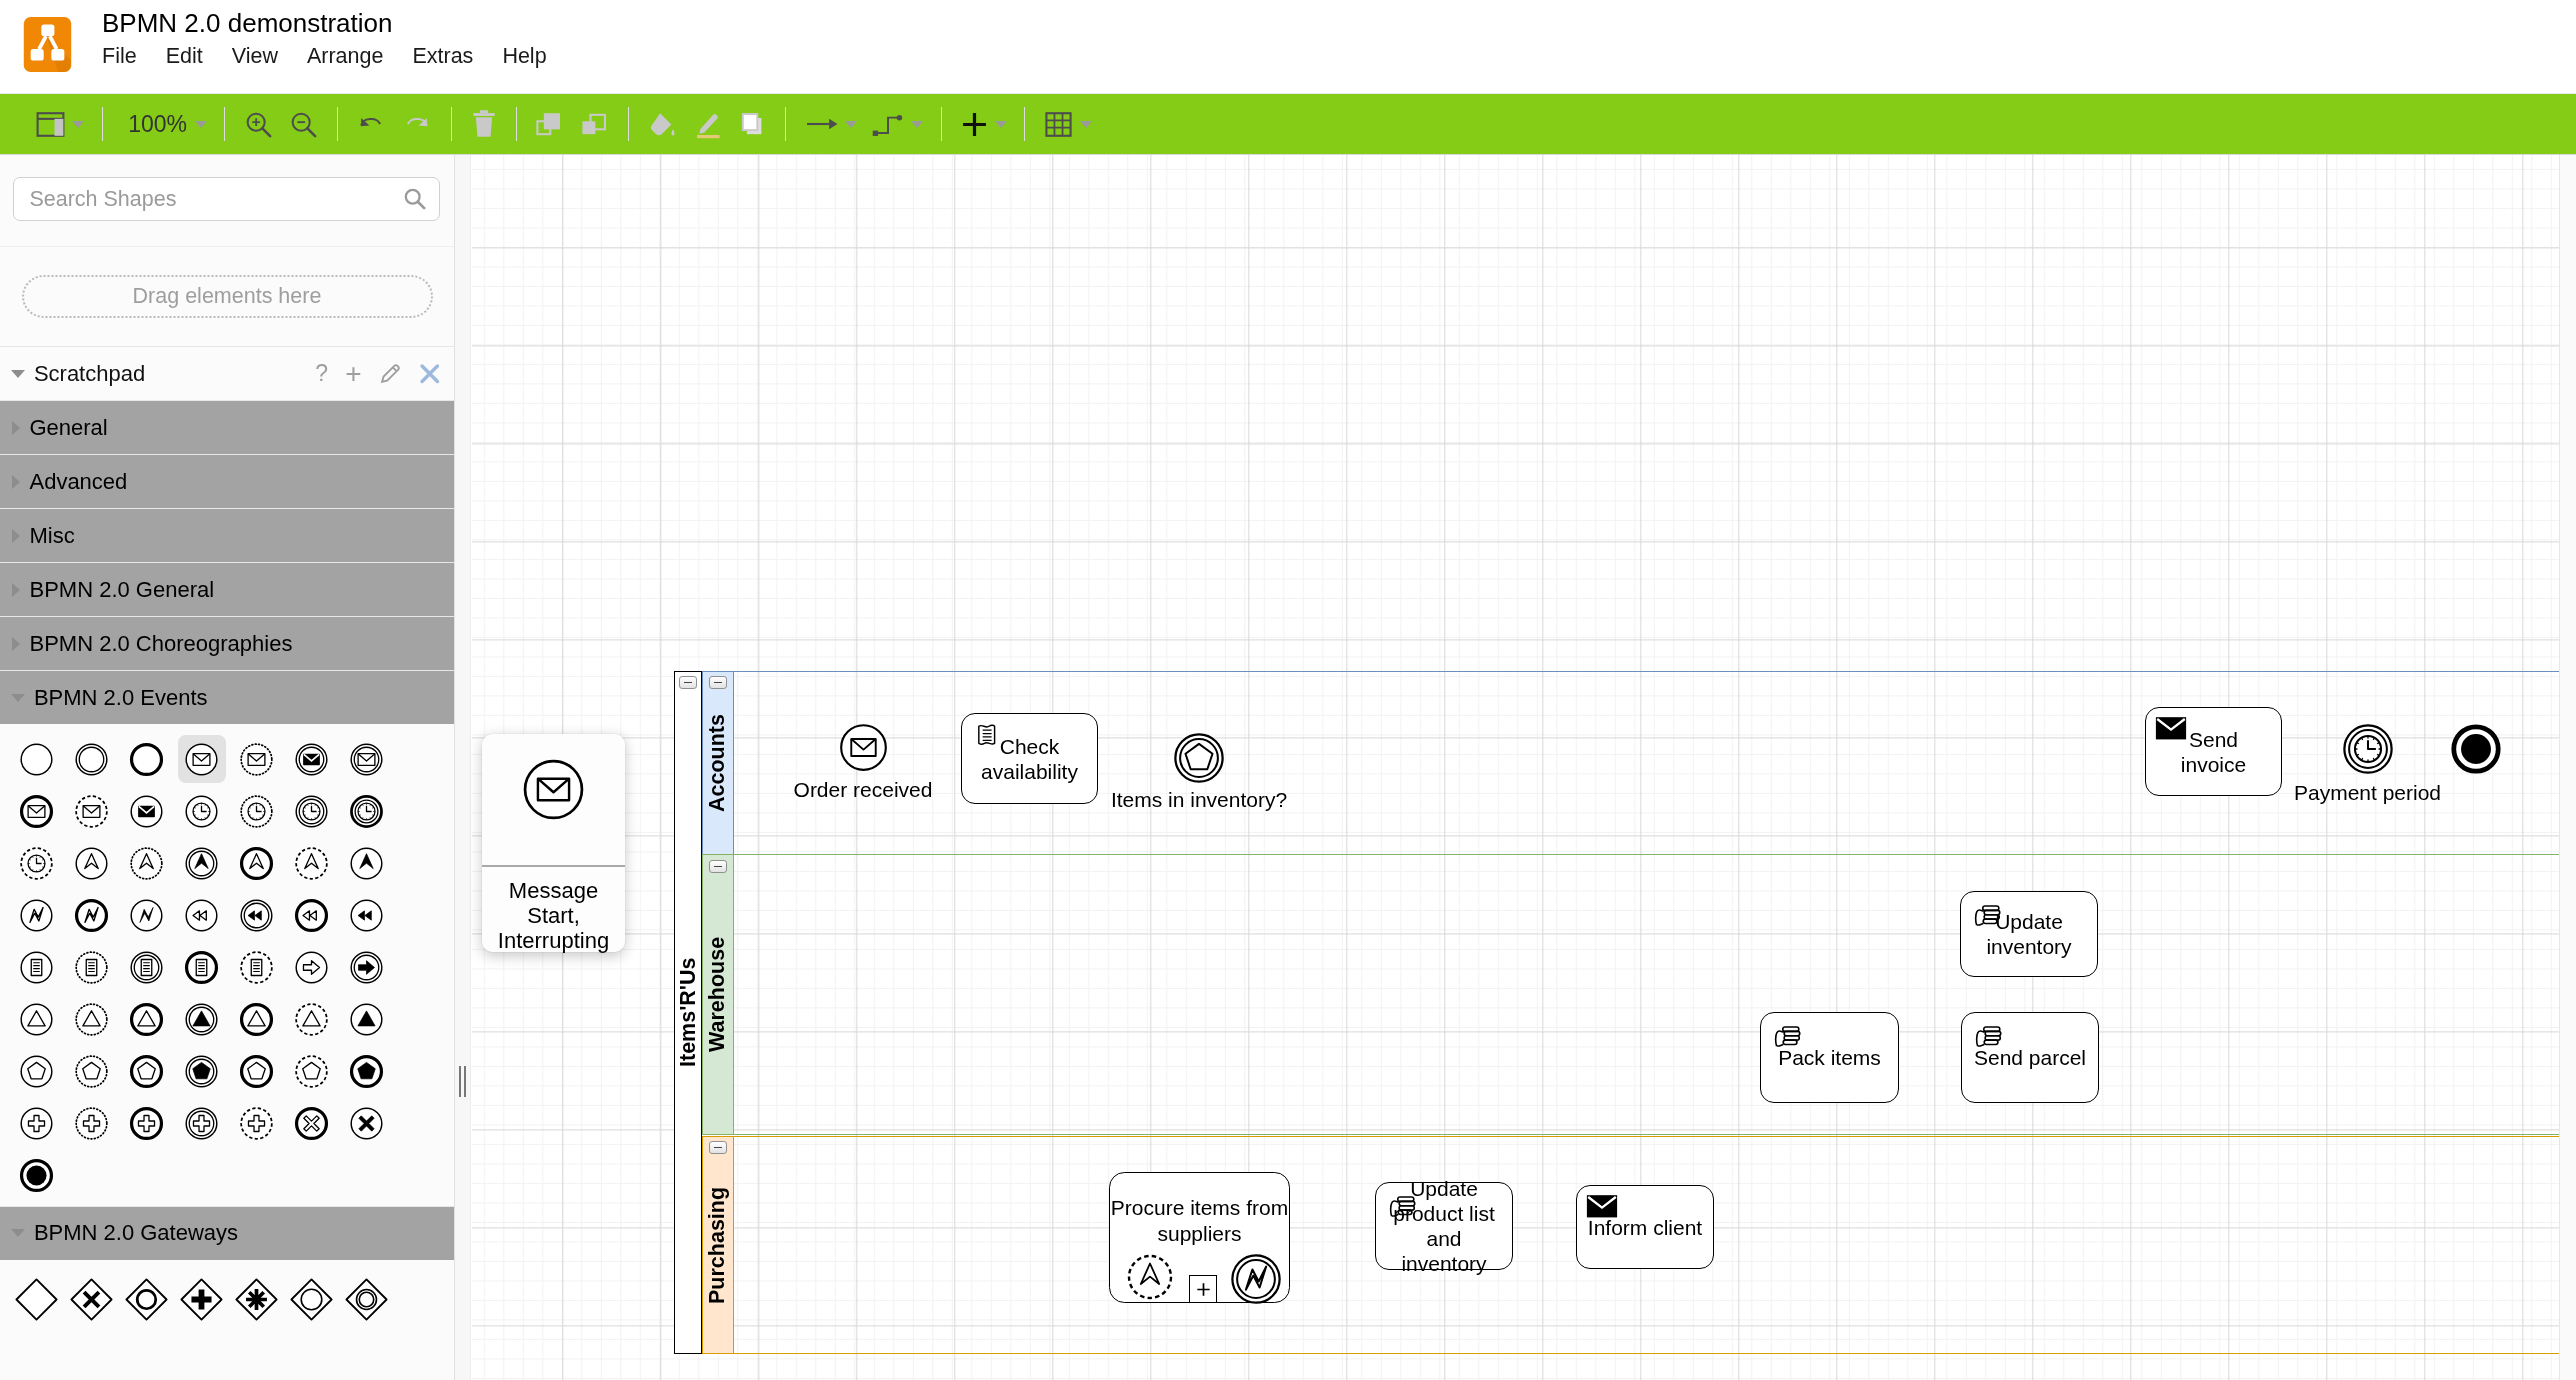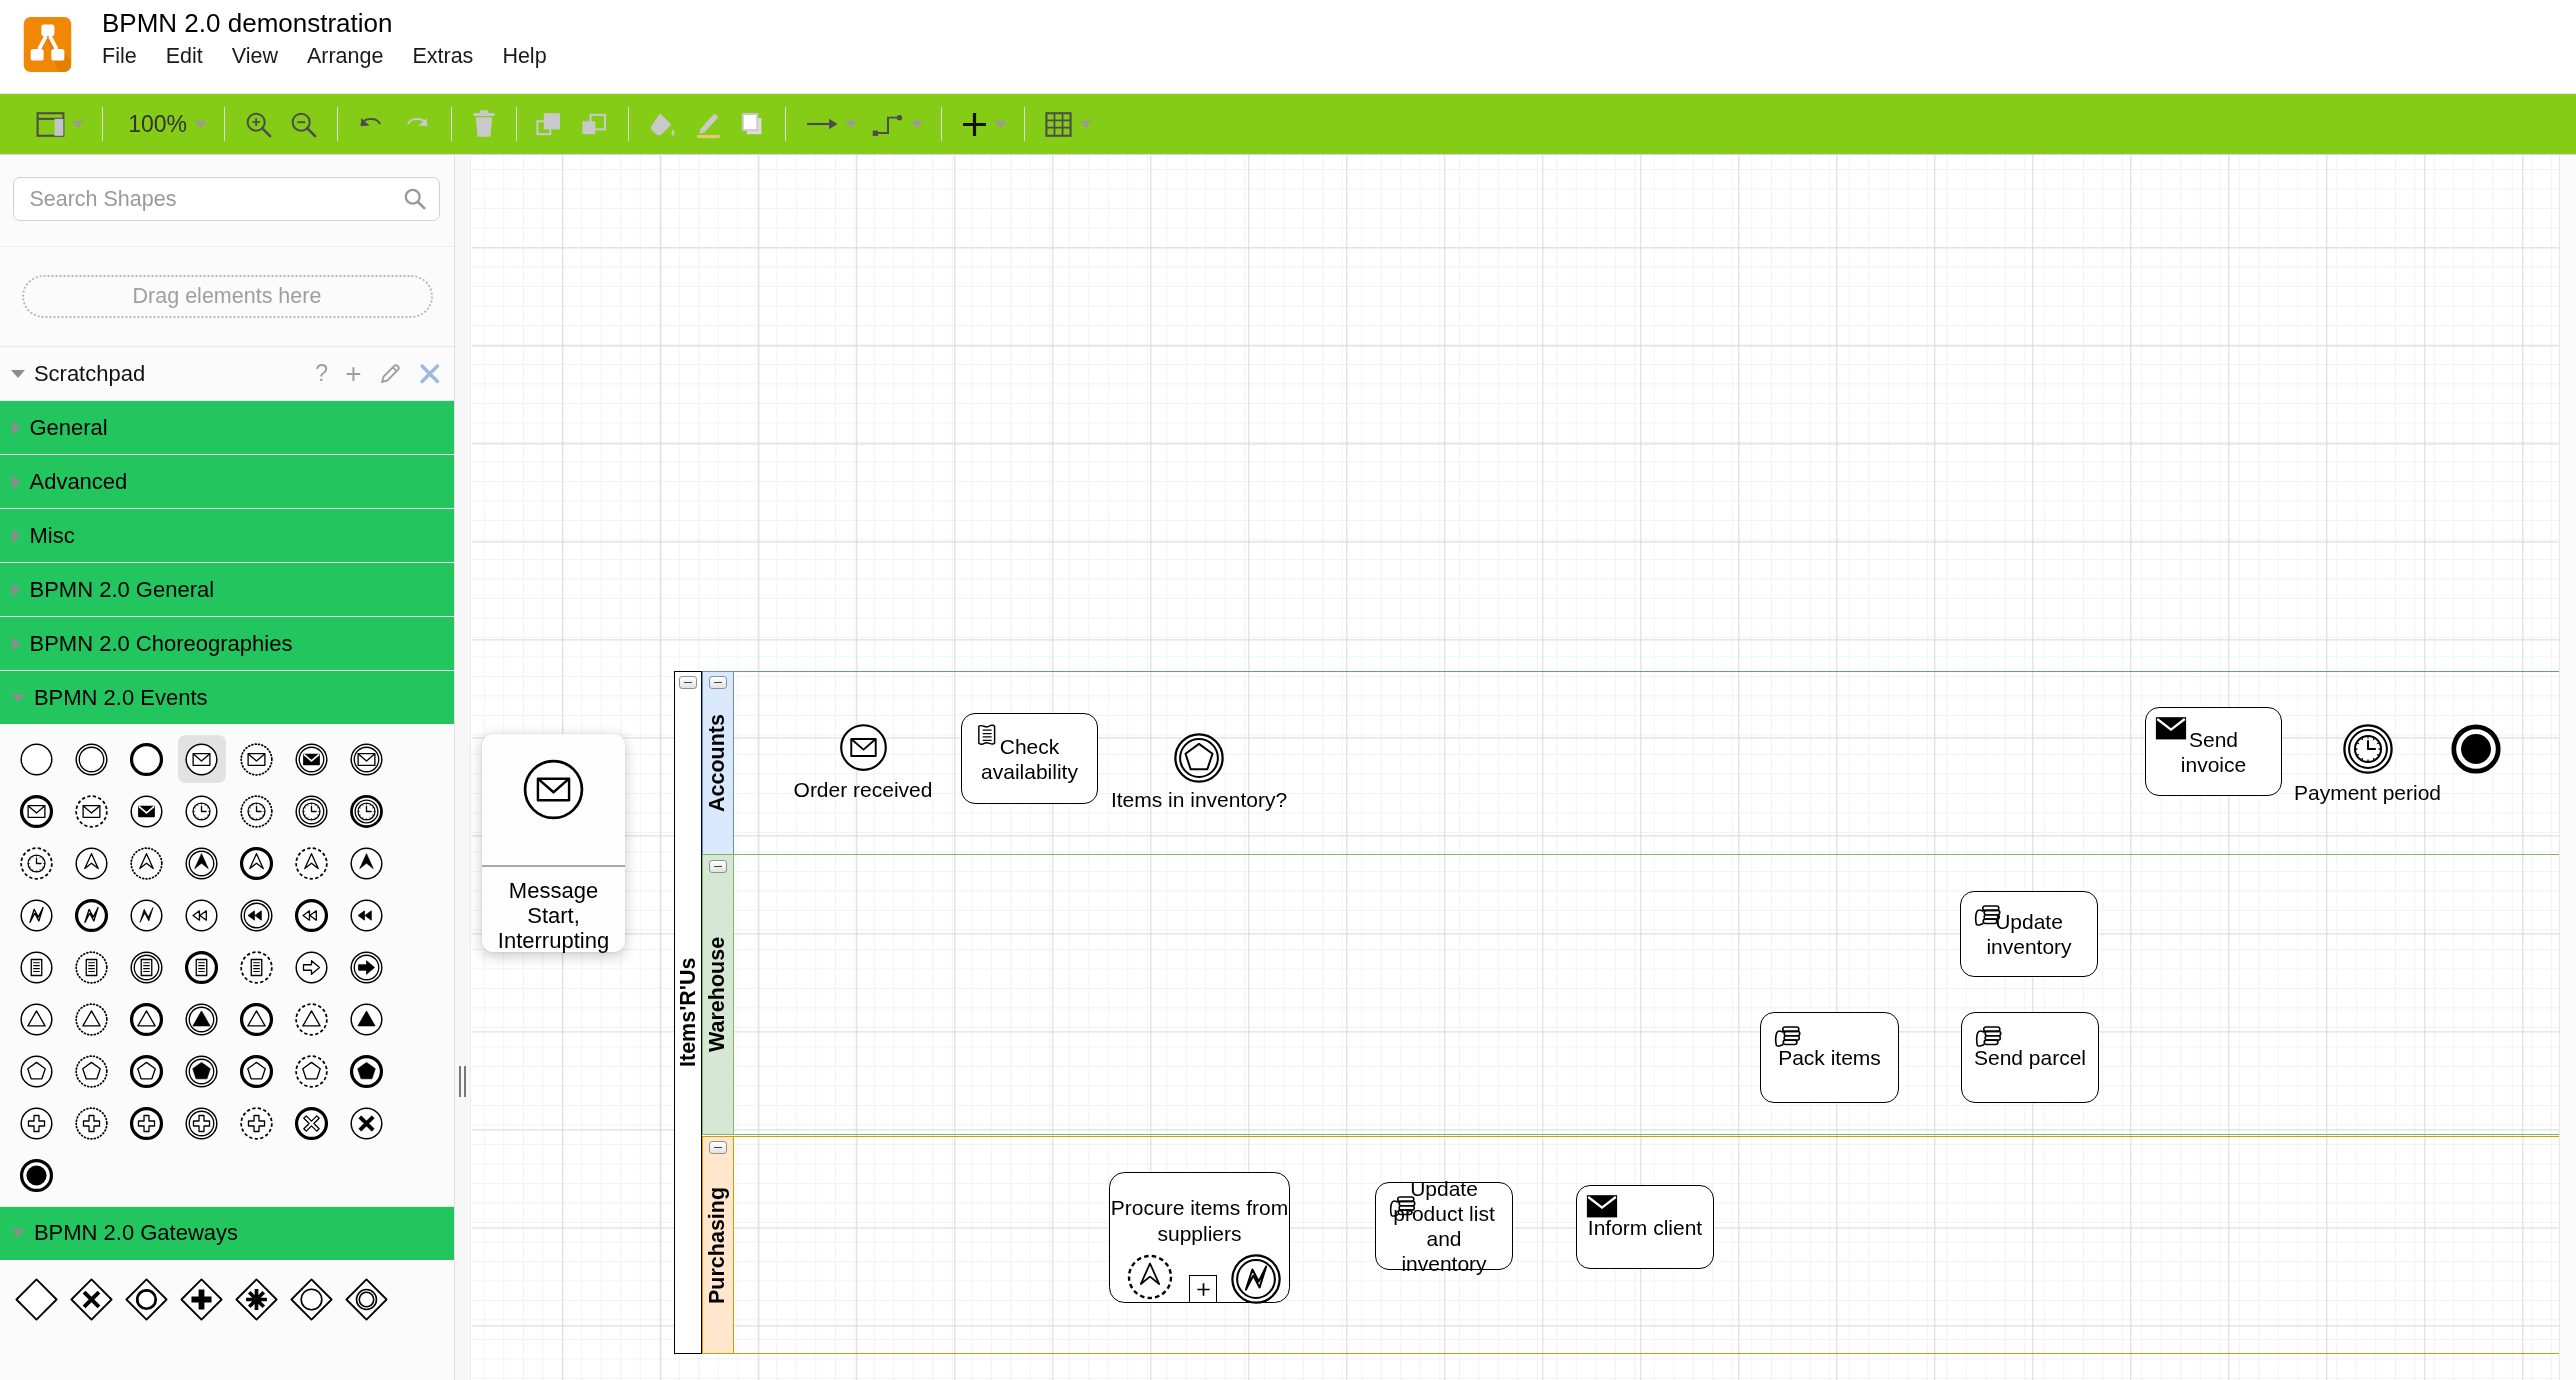--- a/index.html
+++ b/index.html
@@ -28,21 +28,21 @@
   #sidebar { position:absolute; left:0; top:154px; width:455px; height:1227px; background:#fbfbfb;
     border-right:0.8px solid #e0e0e0; overflow:hidden; z-index:20; }
   #search-wrap { padding:23px 14px 0 13px; height:92px; }
   #search-box { position:relative; width:427px; height:44px; background:#fff; border:1.5px solid #d0d0d0;
     border-radius:7px; }
   #search-input { width:100%; height:100%; border:none; outline:none; background:transparent;
     font-size:21.5px; color:#333; padding-left:15.4px; font-family:"Liberation Sans",sans-serif; }
   #search-input::placeholder { color:#9a9a9a; }
   #search-icon { position:absolute; right:10.8px; top:8.4px; }
   .section-row { height:54px; border-top:0.8px solid #e7e7e7; display:flex; align-items:center;
-    padding-left:9.2px; gap:9.2px; font-size:22px; color:#000; cursor:default; background:#22c55e; }
+    padding-left:9.2px; gap:9.2px; font-size:22px; color:#000; cursor:default; background:#a3a3a3; }
   .tri-right { width:0; height:0; border-top:7px solid transparent; border-bottom:7px solid transparent;
     border-left:8.4px solid #8d8d8d; margin-left:3.1px; }
   .tri-down { width:0; height:0; border-left:7px solid transparent; border-right:7px solid transparent;
     border-top:8.4px solid #8d8d8d; margin-left:1.5px; }
   #scratchpad-row { height:54px; border-top:0.8px solid #e7e7e7; display:flex; align-items:center;
     padding:0 14px 0 9.2px; gap:9.2px; font-size:22px; }
   #scratchpad-actions { margin-left:auto; display:flex; align-items:center; gap:17px; }
   .sp-act { font-size:23px; color:#9e9e9e; }
   #drag-area-wrap { height:100px; border-top:0.8px solid #ededed; display:flex; align-items:center; justify-content:center; }
   #drag-area { width:411px; height:43px; border:2.3px dotted #b9b9b9; border-radius:21.5px;

